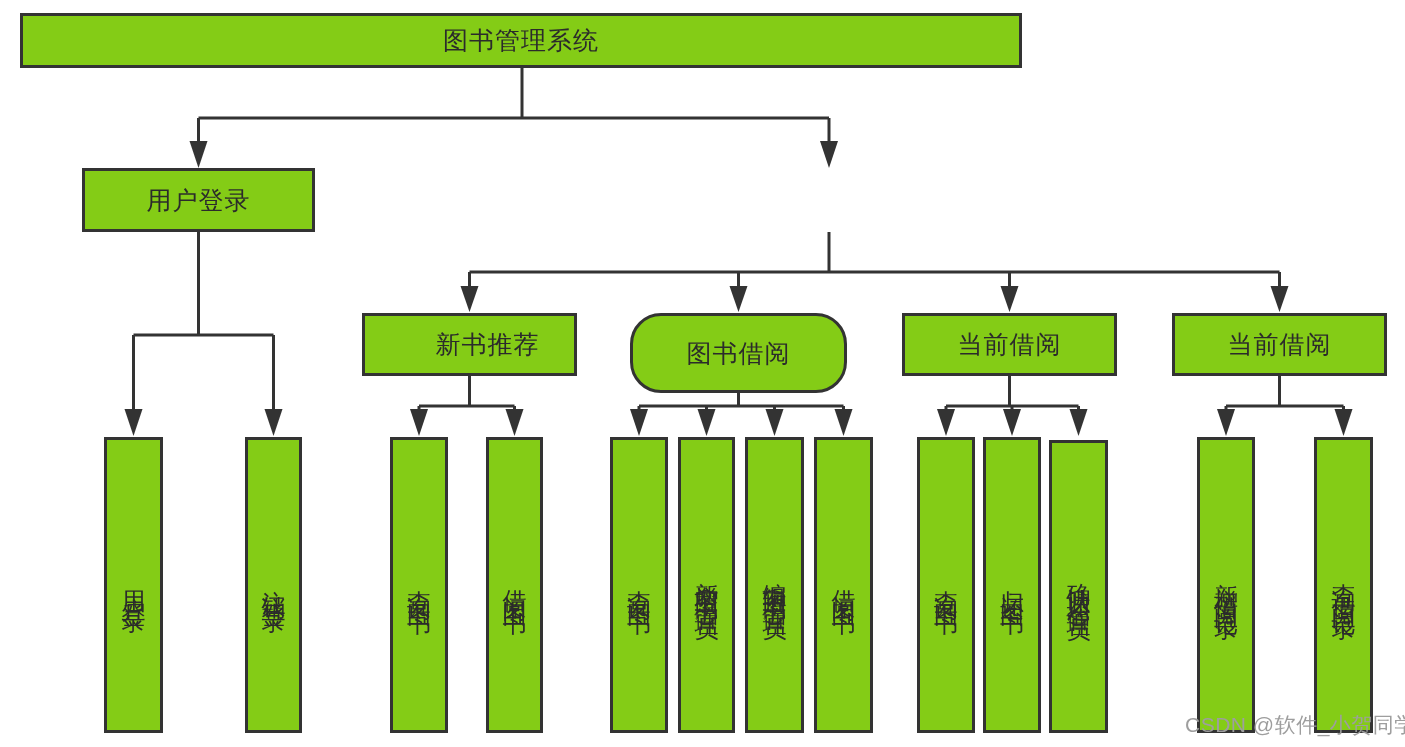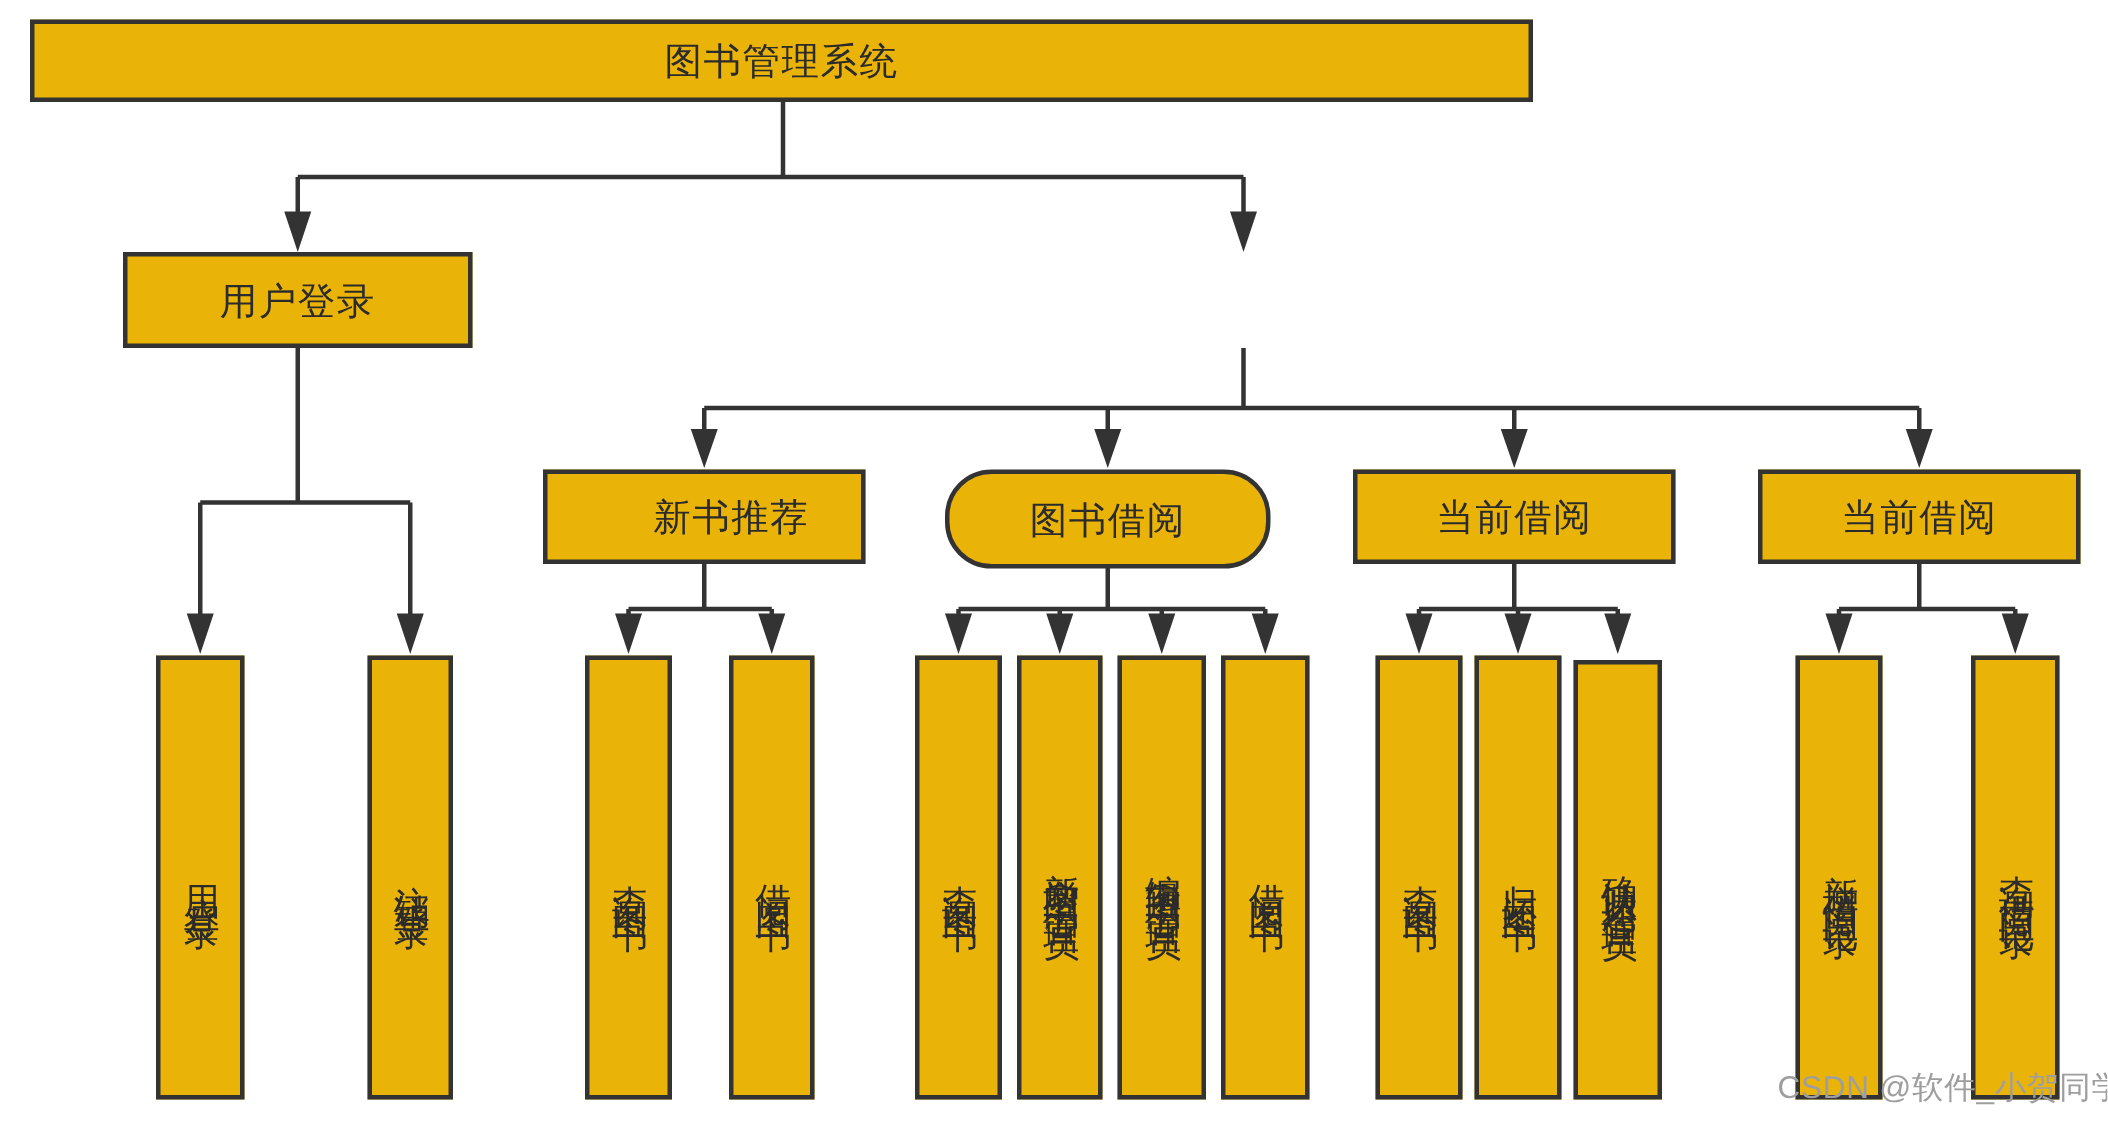--- a/index.html
+++ b/index.html
@@ -8,21 +8,21 @@
     width:1405px;height:747px;
     background:#ffffff;
     font-family:"Liberation Sans","DejaVu Sans",sans-serif;
     color:#2b2b2b;
     overflow:hidden;
   }
   .node{
     position:absolute;
     box-sizing:border-box;
     border:3px solid #333333;
-    background:#eab308;
+    background:#84cc16;
     display:flex;
     align-items:center;
     justify-content:center;
     text-align:center;
   }
   .h-node{font-size:25px;letter-spacing:1px;}
   .v-node{font-size:24px;}
   .v-node .vtext{
     writing-mode:vertical-rl;
     text-orientation:mixed;
@@ -124,21 +124,21 @@
     <span>图书管理系统</span>
   </div>
 
   <div class="node h-node" style="left:82px;top:168px;width:233px;height:64px;">
     <span>用户登录</span>
   </div>
 
   <div class="node h-node" style="left:362px;top:313px;width:215px;height:63px;padding-left:36px;">
     <span>新书推荐</span>
   </div>
-  <div class="node h-node" style="left:630px;top:313px;width:217px;height:66px;border-radius:31px;">
+  <div class="node h-node" style="left:630px;top:313px;width:217px;height:80px;border-radius:31px;">
     <span>图书借阅</span>
   </div>
   <div class="node h-node" style="left:902px;top:313px;width:215px;height:63px;">
     <span>当前借阅</span>
   </div>
   <div class="node h-node" style="left:1172px;top:313px;width:215px;height:63px;">
     <span>当前借阅</span>
   </div>
 
   <div class="node v-node" style="left:104px;top:437px;width:59px;height:296px;">

